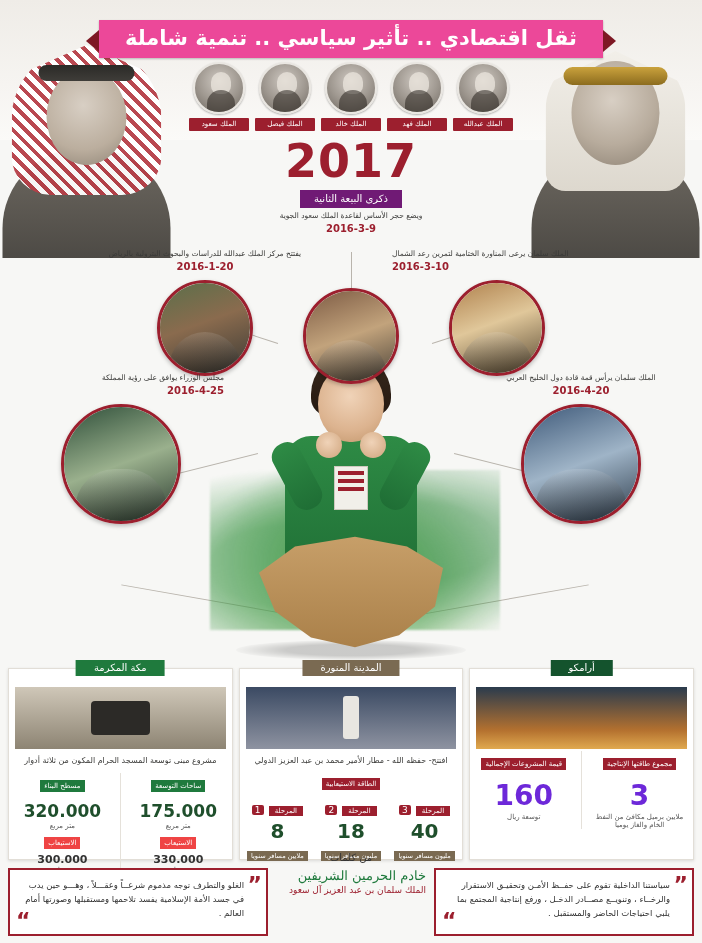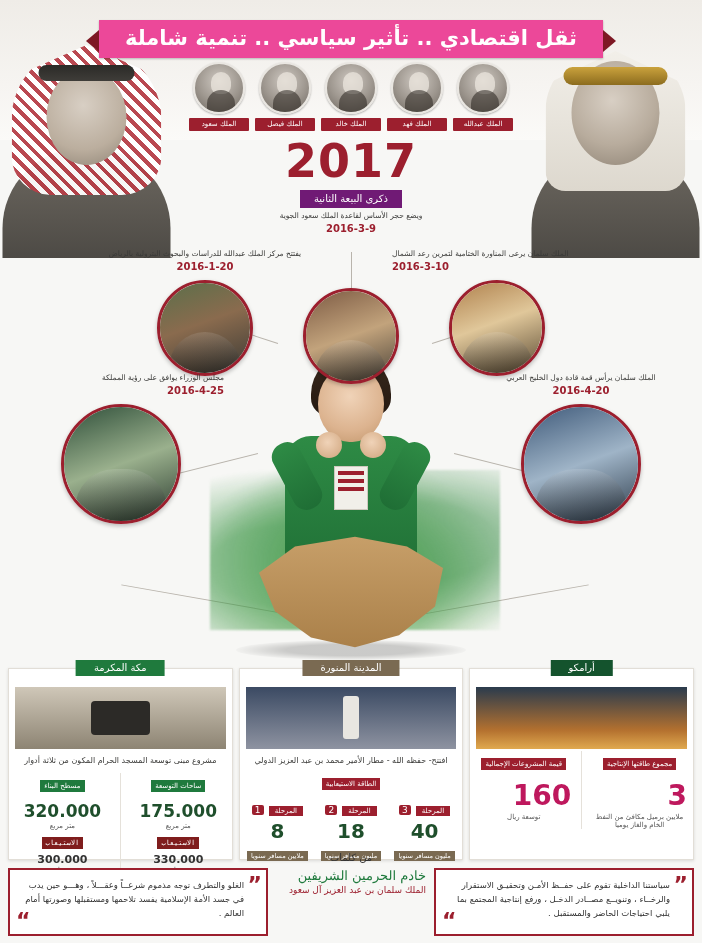--- a/index.html
+++ b/index.html
@@ -256,23 +256,23 @@
   }
   .card-caption {
     font-size: 8px; color: #3a3a38; text-align: center; padding: 6px 8px 4px;
     line-height: 1.5;
   }
   .card-body { padding: 2px 6px 6px; }
   .stat-row { display: flex; flex-direction: row-reverse; justify-content: center; gap: 10px; }
   .stat { text-align: center; flex: 1; }
   .stat-label { background: #1f7a3d; color: #fff; font-size: 7px; padding: 2px 4px; display: inline-block; }
   .stat-label.red { background: #9c1f2e; }
-  .stat-label.brown { background: #7f1d1d; font-family: Liberation Mono, monospace; }
+  .stat-label.brown { background: #ef4444; }
   .stat-big { font-size: 17px; font-weight: bold; color: #1f4f2c; margin-top: 9px; }
-  .stat-big.red { color: #be185d; text-align: right; }
+  .stat-big.red { color: #6d28d9; }
   .stat-unit { font-size: 7px; color: #555; margin-top: 1px; }
   .stat-sub { font-size: 11px; font-weight: bold; color: #333; margin-top: 4px; }
   .stat-sub-unit { font-size: 7px; color: #666; }
   .phase { text-align: center; flex: 1; }
   .phase-tag {
     background: #9c1f2e; color: #fff; font-size: 7px; padding: 1px 6px; display: inline-block;
   }
   .phase-num { font-size: 9px; color: #fff; background: #9c1f2e; border-radius: 2px; padding: 0 3px; }
   .phase-big { font-size: 20px; font-weight: bold; color: #1f4f2c; margin-top: 2px; }
   .phase-unit { font-size: 6.5px; color: #fff; background: #7a6a52; display: inline-block; padding: 1px 4px; margin-top: 2px; }

